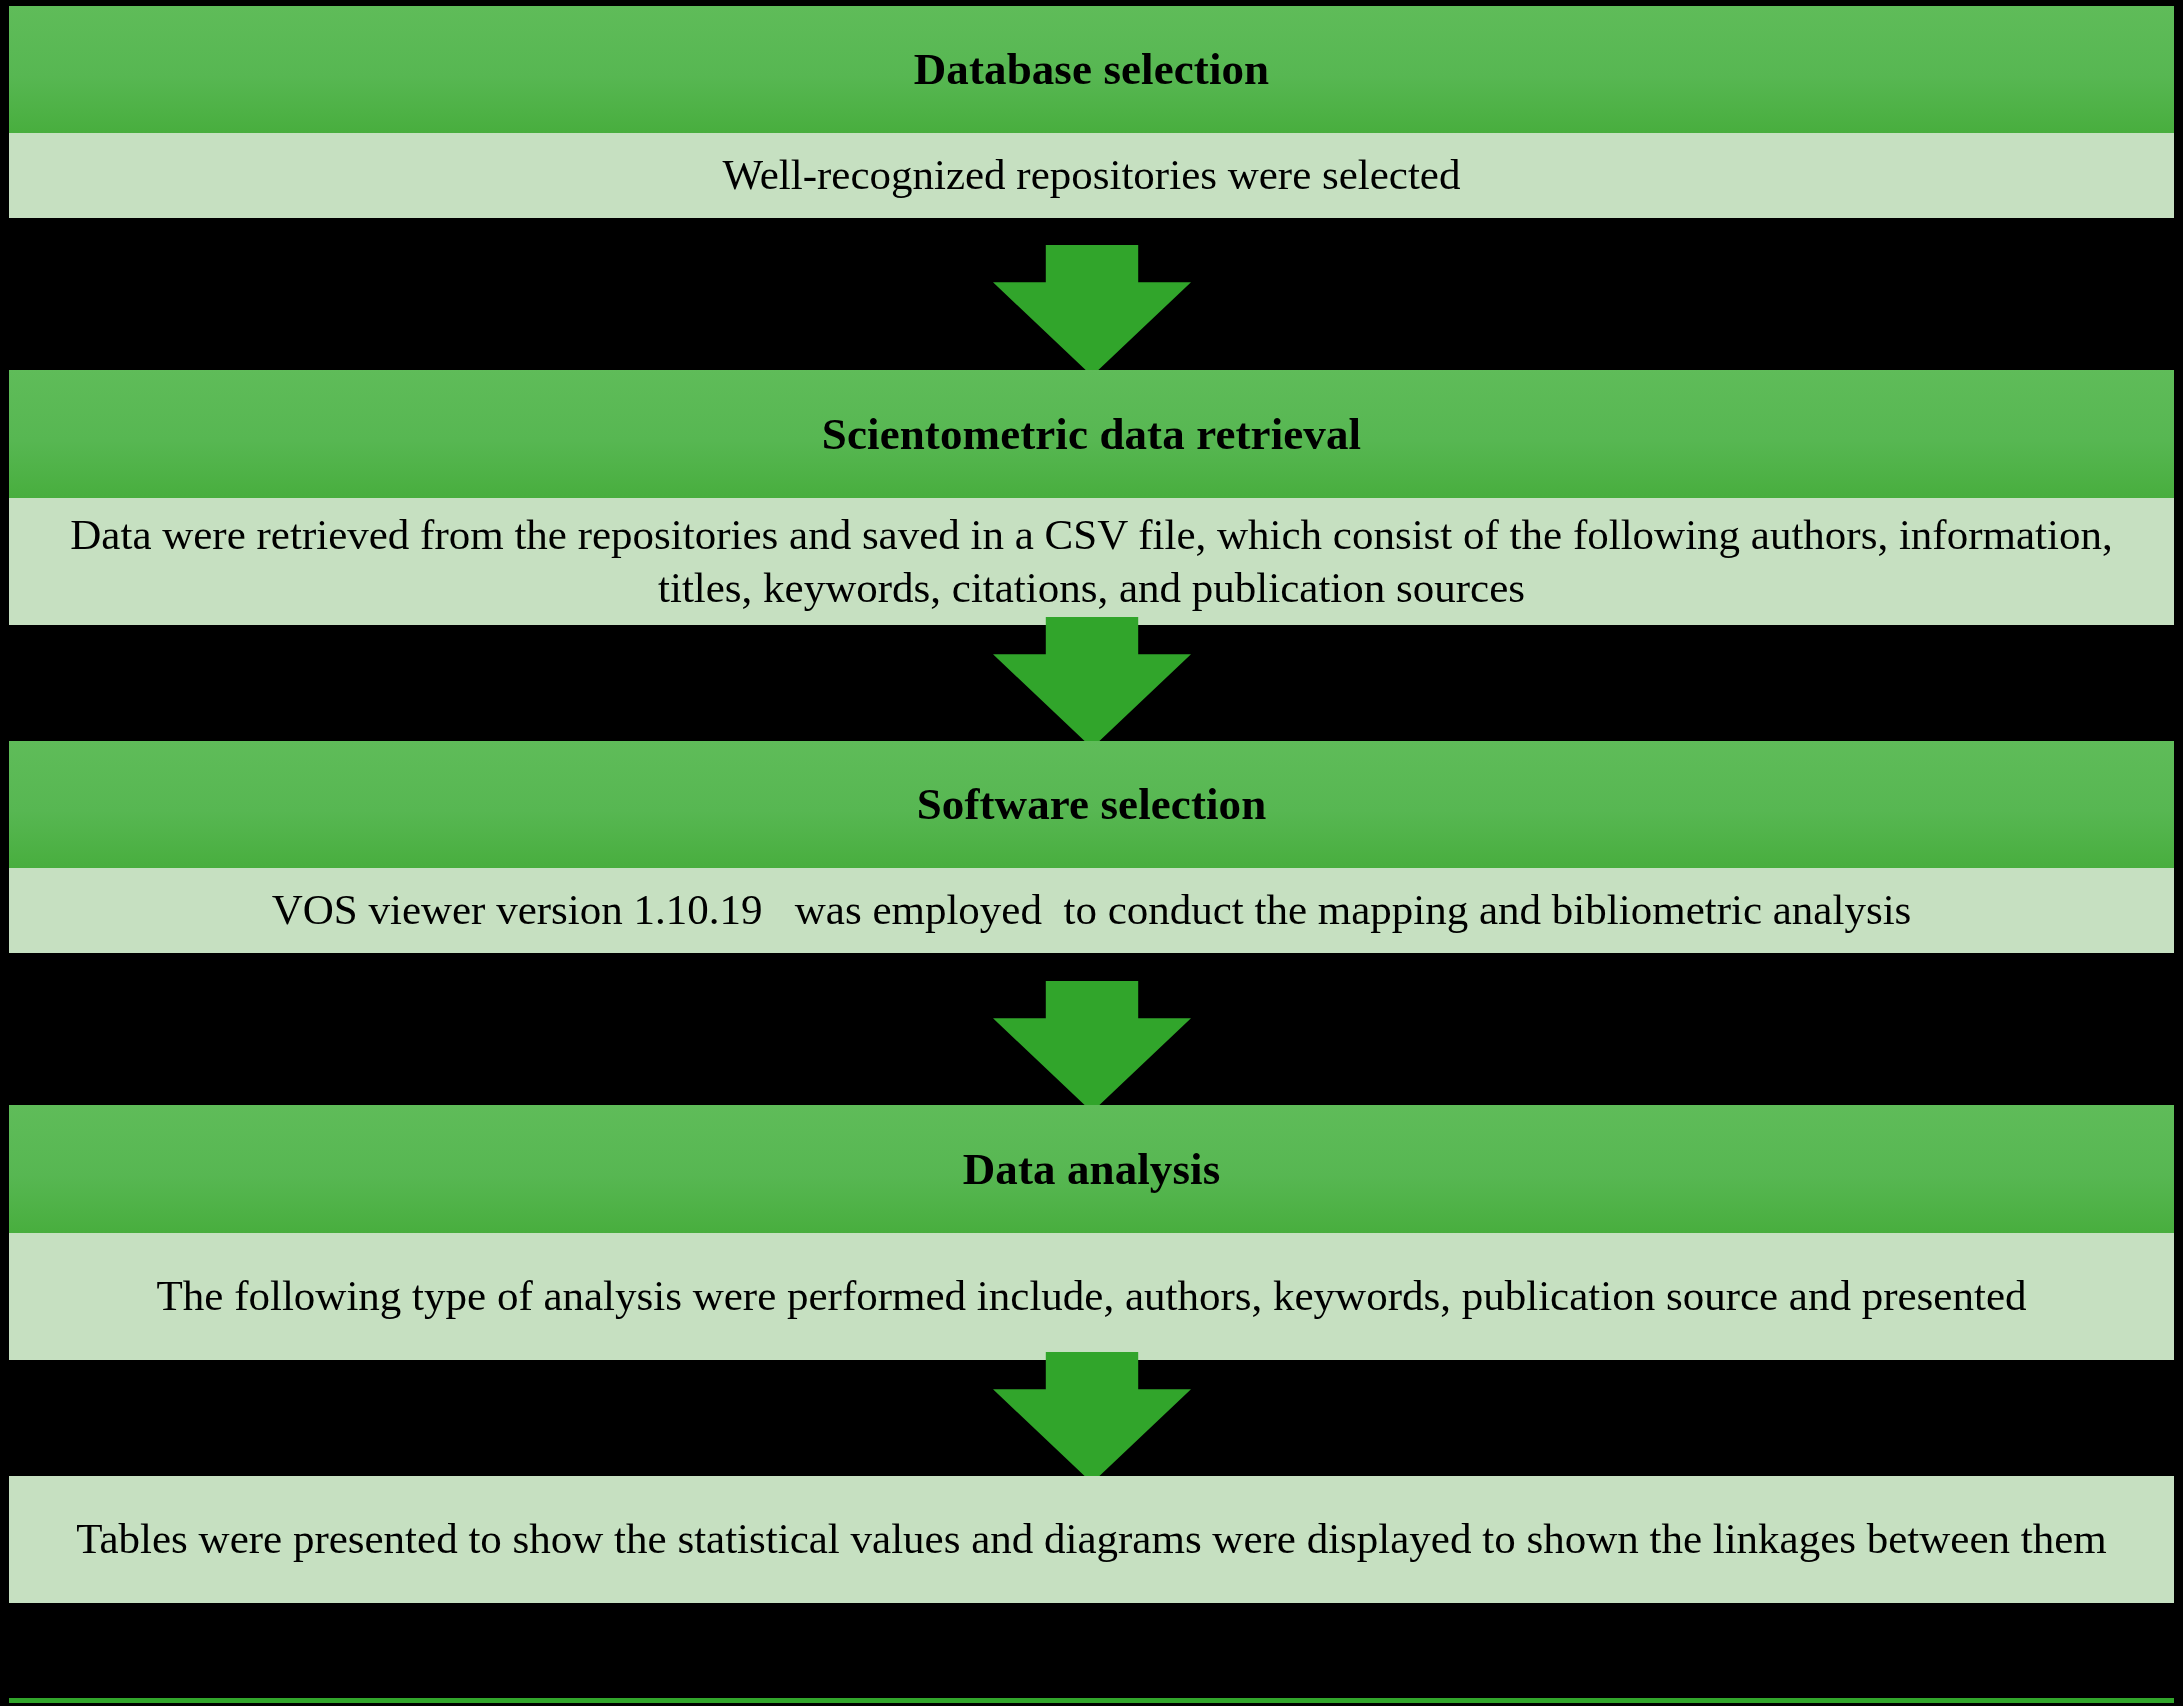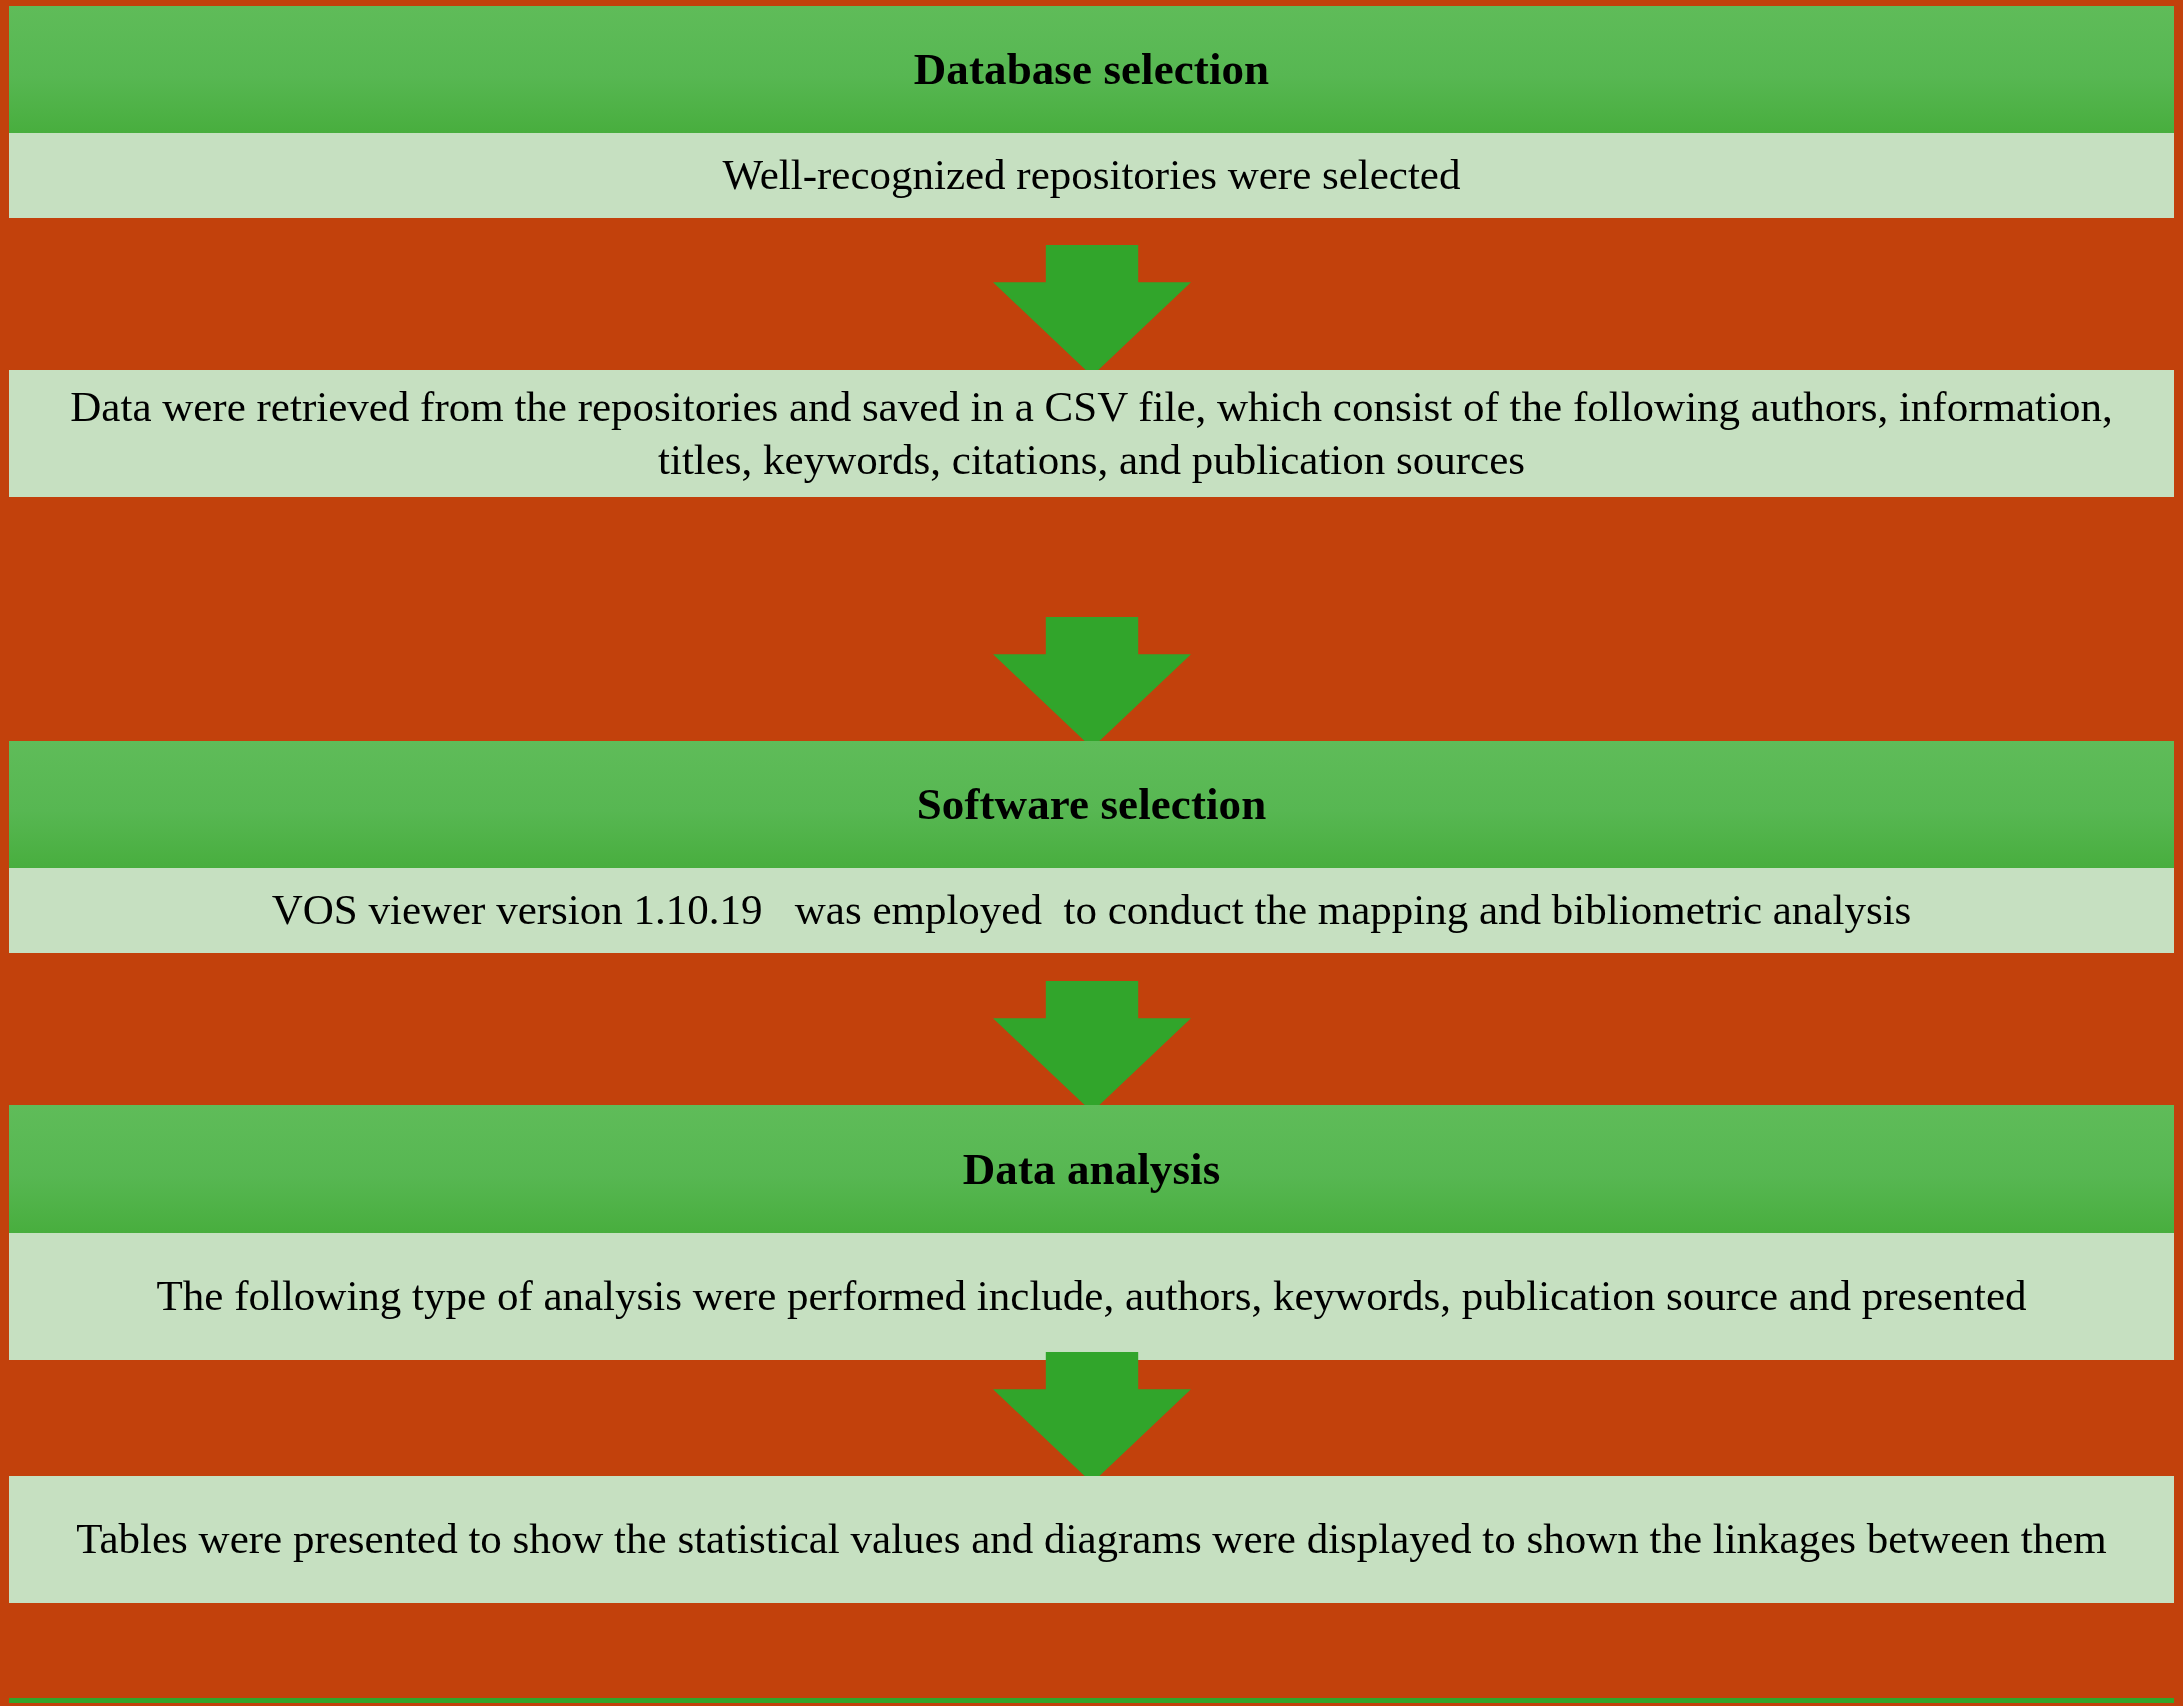--- a/index.html
+++ b/index.html
@@ -12,21 +12,21 @@
     width: 2183px;
     height: 1706px;
     font-family: "Liberation Serif", "DejaVu Serif", serif;
     overflow: hidden;
   }
 
   #flowchart {
     position: relative;
     width: 2183px;
     height: 1706px;
-    background: #c2410c;
+    background: #000000;
   }
 
   
   .stage {
     position: absolute;
     left: 9px;
     width: 2165px;
     box-sizing: border-box;
   }
 
@@ -138,20 +138,23 @@
     </div>
   </div>
 
   <div class="arrow" id="arrow-0">
     <svg viewBox="0 0 330 218" preserveAspectRatio="none" aria-hidden="true">
       <polygon points="88,0 242,0 242,62 330,62 165,218 0,62 88,62" fill="#31A52B"></polygon>
     </svg>
   </div>
 
   <div class="stage" id="stage-1">
+    <div class="stage-header">
+      <div class="stage-title">Scientometric data retrieval</div>
+    </div>
     <div class="stage-body">
       <div class="stage-body-inner">
         <div class="stage-desc">Data were retrieved from the repositories and saved in a CSV file, which consist of the following authors, information, titles, keywords, citations, and publication sources</div>
       </div>
     </div>
   </div>
 
   <div class="arrow" id="arrow-1">
     <svg viewBox="0 0 330 218" preserveAspectRatio="none" aria-hidden="true">
       <polygon points="88,0 242,0 242,62 330,62 165,218 0,62 88,62" fill="#31A52B"></polygon>

